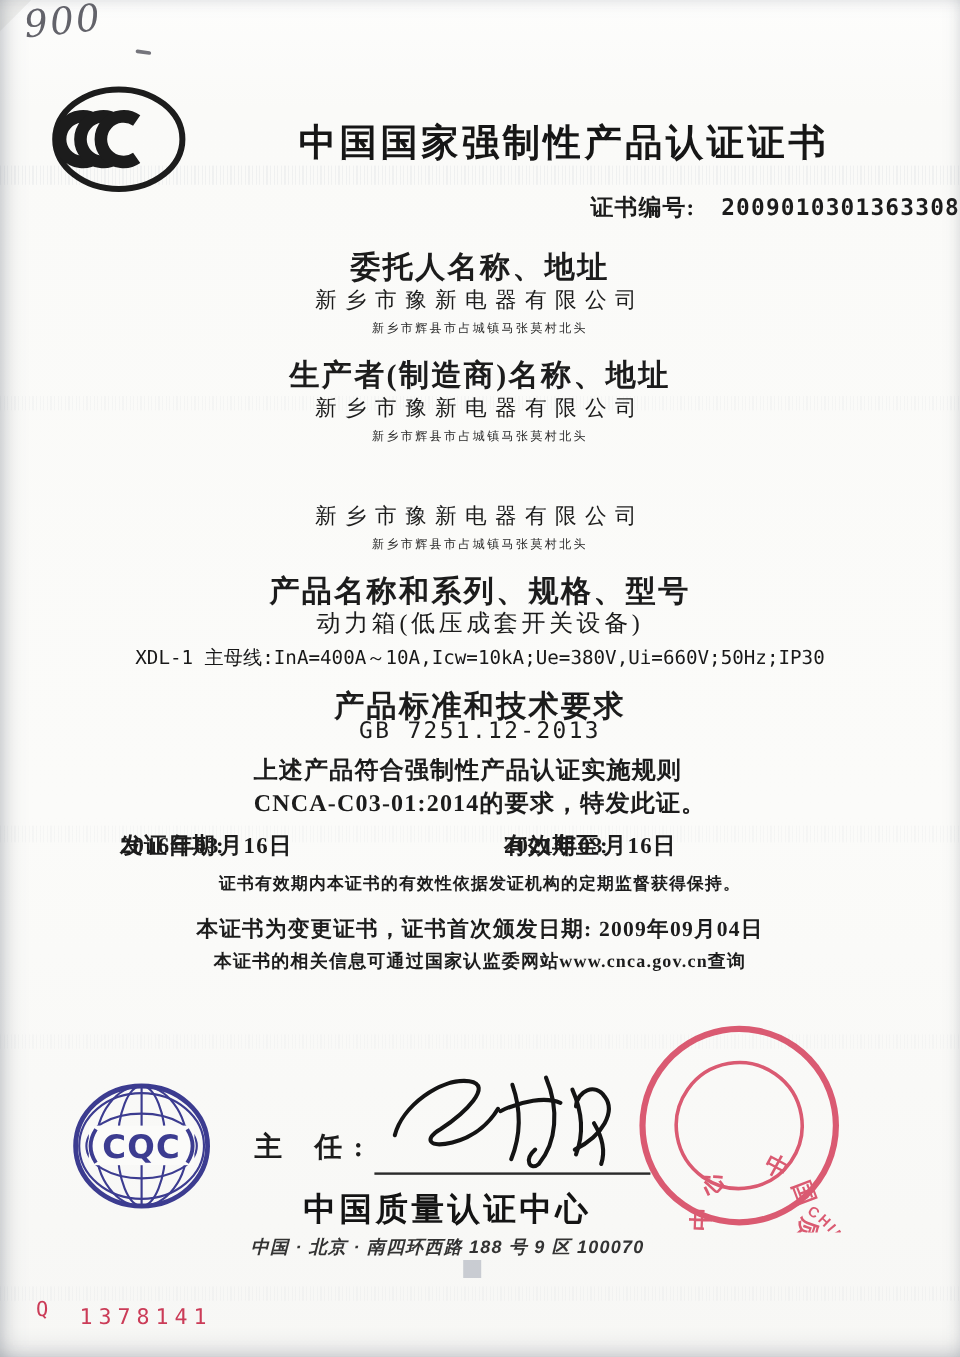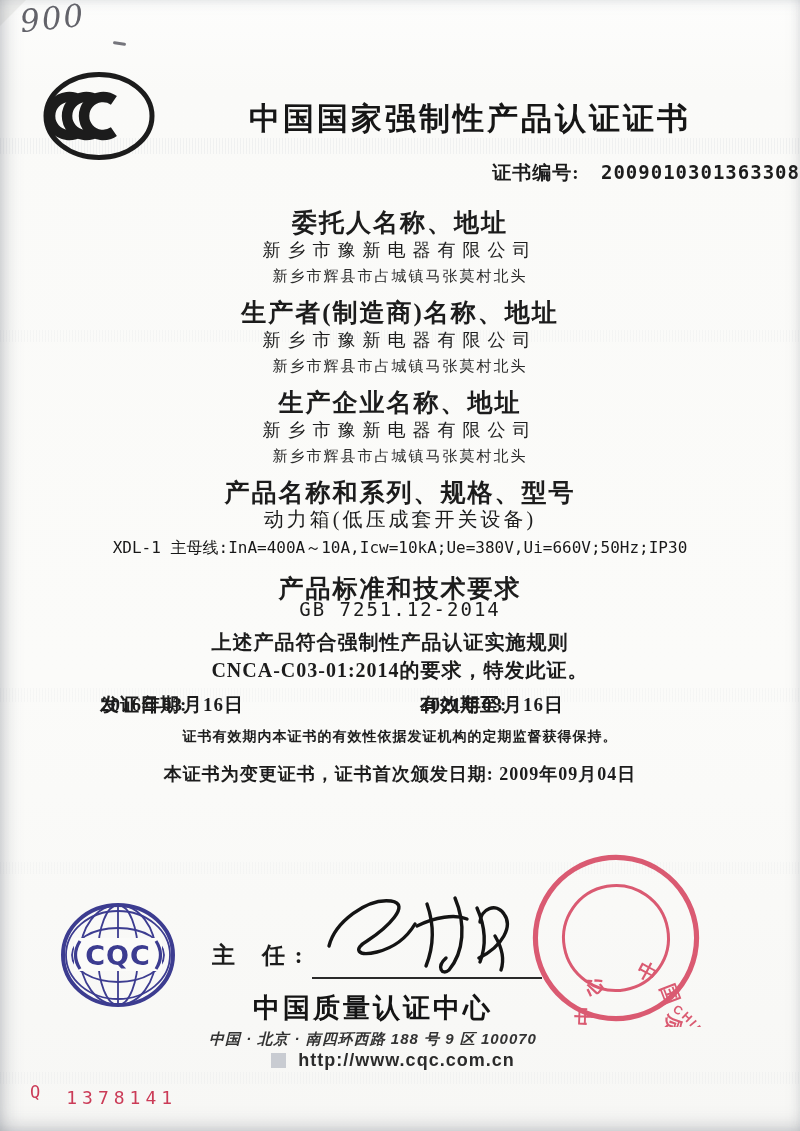--- a/index.html
+++ b/index.html
@@ -35,21 +35,21 @@
   .title{
     position:absolute;left:150px;top:98px;width:640px;text-align:center;
     font-size:31px;font-weight:600;letter-spacing:3px;color:#161616;
   }
   .cert-no{
     position:absolute;left:110px;top:160px;width:690px;text-align:right;
     font-size:19px;font-weight:600;letter-spacing:1px;
   }
   .sec-label{font-size:25px;font-weight:700;letter-spacing:2px;}
   .company{font-size:18px;letter-spacing:7px;}
-  .addr{font-size:15px;letter-spacing:2px;color:#2a2a2a;}
+  .addr{font-size:10px;letter-spacing:2px;color:#2a2a2a;}
   .spec{font-family:"DejaVu Sans Mono","Liberation Mono",monospace;font-size:16px;letter-spacing:0px;color:#181818;}
   .std-val{font-size:19px;letter-spacing:2px;font-family:"DejaVu Sans Mono",monospace;}
   .statement{
     position:absolute;left:0;top:628px;width:100%;
   }
   .statement .inner{width:fit-content;margin:0 auto;text-align:left;font-size:20px;font-weight:700;letter-spacing:1px;line-height:1.4;}
   .daterow span{font-size:19px;font-weight:700;letter-spacing:1px;position:absolute;white-space:nowrap;}
   .note-bold{font-size:14px;font-weight:700;letter-spacing:1px;}
   .note-med{font-size:18px;font-weight:600;letter-spacing:1px;}
   .note-small{font-size:15px;font-weight:600;letter-spacing:1px;}
@@ -101,30 +101,29 @@
   </div>
 
   <div class="abs sec-label" style="top:206px;">委托人名称、地址</div>
   <div class="abs company" style="top:238px;">新乡市豫新电器有限公司</div>
   <div class="abs addr" style="top:267px;">新乡市辉县市占城镇马张莫村北头</div>
 
   <div class="abs sec-label" style="top:296px;">生产者(制造商)名称、地址</div>
   <div class="abs company" style="top:328px;">新乡市豫新电器有限公司</div>
   <div class="abs addr" style="top:357px;">新乡市辉县市占城镇马张莫村北头</div>
 
-  <div class="abs sec-label" style="top:386px;">生产企业名称、地址</div>
   <div class="abs company" style="top:418px;">新乡市豫新电器有限公司</div>
   <div class="abs addr" style="top:447px;">新乡市辉县市占城镇马张莫村北头</div>
 
   <div class="abs sec-label" style="top:476px;">产品名称和系列、规格、型号</div>
   <div class="abs" style="top:506px;font-size:20px;letter-spacing:3px;">动力箱(低压成套开关设备)</div>
   <div class="abs spec" style="top:538px;">XDL-1 主母线:InA=400A～10A,Icw=10kA;Ue=380V,Ui=660V;50Hz;IP30</div>
 
   <div class="abs sec-label" style="top:572px;">产品标准和技术要求</div>
-  <div class="abs std-val" style="top:598px;">GB 7251.12-2014</div>
+  <div class="abs std-val" style="top:598px;">GB 7251.12-2013</div>
 
   <div class="statement">
     <div class="inner">
       <div>上述产品符合强制性产品认证实施规则</div>
       <div>CNCA-C03-01:2014的要求，特发此证。</div>
     </div>
   </div>
 
   <div class="daterow">
     <span style="left:100px;top:692px;">
@@ -132,20 +131,21 @@
         <span>2016年03月16日</span>
       </span>
     <span style="left:420px;top:692px;">
         <span>有效期至:</span> 
         <span>2021年03月16日</span>
       </span>
   </div>
 
   <div class="abs note-bold" style="top:728px;">证书有效期内本证书的有效性依据发证机构的定期监督获得保持。</div>
   <div class="abs note-med" style="top:762px;">本证书为变更证书，证书首次颁发日期: 2009年09月04日</div>
+  <div class="abs note-small" style="top:792px;">本证书的相关信息可通过国家认监委网站www.cnca.gov.cn查询</div>
 
   <svg class="cqc-logo" width="120" height="110" viewBox="0 0 120 110">
     <g stroke="#3c3c90" fill="none">
       <ellipse cx="60" cy="55" rx="55" ry="50" stroke-width="4"></ellipse>
       <ellipse cx="60" cy="55" rx="52" ry="44" stroke-width="1.8"></ellipse>
       <ellipse cx="60" cy="55" rx="46" ry="27" stroke-width="1.8"></ellipse>
       <ellipse cx="60" cy="55" rx="20" ry="50" stroke-width="1.8"></ellipse>
       <ellipse cx="60" cy="55" rx="38" ry="50" stroke-width="1.8"></ellipse>
       <line x1="60" y1="5" x2="60" y2="105" stroke-width="1.8"></line>
     </g>
@@ -168,21 +168,20 @@
       <path d="M180,50 C186,60 190,72 186,84"></path>
     </g>
   </svg>
   <div class="sigline"></div>
 
   <div class="orgname">中国质量认证中心</div>
   <div class="footer-addr">中国 · 北京 · 南四环西路 188 号 9 区 100070</div>
 
   <div class="website">
     <span class="web-bullet"></span>
-    <span class="web-url">http://www.cqc.com.cn</span>
   </div>
 
   <svg class="stamp" width="178" height="178" viewBox="0 0 190 190">
     <defs>
       <path id="outerRing" d="M 95,166 A 71,71 0 1,1 94.99,166"></path>
       <path id="innerRing" d="M 95,136 A 41,41 0 1,1 94.99,136"></path>
     </defs>
     <g transform="rotate(-10 95 95)">
       <circle cx="95" cy="95" r="86" fill="none" stroke="#d84f68" stroke-width="5.5"></circle>
       <circle cx="95" cy="95" r="56" fill="none" stroke="#d84f68" stroke-width="3.2"></circle>

